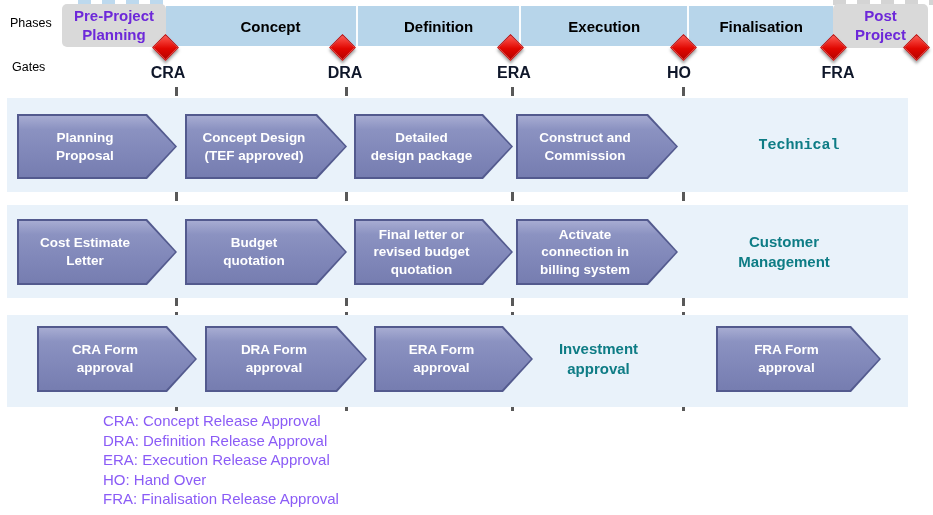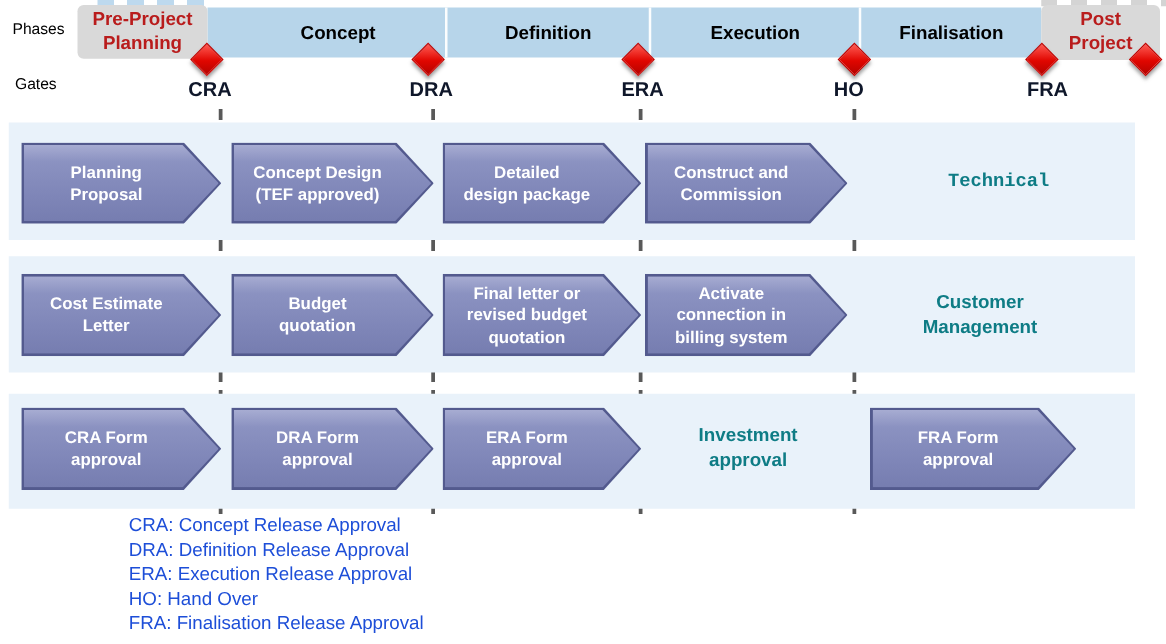--- a/index.html
+++ b/index.html
@@ -8,21 +8,21 @@
 
   
   .dash-strip{position:absolute;top:0;height:5px;}
   .dash-blue{background:repeating-linear-gradient(90deg,#bdd9ee 0 13px,transparent 13px 24px);}
   .dash-grey{background:repeating-linear-gradient(90deg,#d4d4d4 0 13px,transparent 13px 24px);}
 
   .side-label{position:absolute;font-size:12.5px;color:#000000;}
 
   .phase-box{position:absolute;background:#d9d9d9;border-radius:5px;
              display:flex;align-items:center;justify-content:center;text-align:center;
-             font-weight:bold;font-size:15px;line-height:1.25;color:#b91c1c;white-space:pre-line;}
+             font-weight:bold;font-size:15px;line-height:1.25;color:#6d28d9;white-space:pre-line;}
   .phase-band{position:absolute;left:166px;top:6px;width:667px;height:40px;background:#b7d5ea;display:flex;}
   .phase-seg{display:flex;align-items:center;justify-content:center;
              font-weight:bold;font-size:15px;color:#000;}
   .phase-seg + .phase-seg{border-left:2px solid #fbfdfe;}
   .seg-concept{width:176px;padding-left:19px;}.seg-definition{width:166px;}.seg-execution{width:171px;}.seg-finalisation{width:148px;}
 
   .diamond{position:absolute;width:17px;height:17px;transform:rotate(45deg);
            background:linear-gradient(135deg,#ff5a52 0%,#e00600 55%,#b50300 100%);
            border:1px solid #c40300;box-shadow:2px 2px 3px rgba(70,70,70,.5);}
   .gate-label{position:absolute;font-weight:bold;font-size:16px;color:#0f172a;transform:translateX(-50%);}
@@ -39,26 +39,26 @@
          clip-path:polygon(0 0,calc(100% - 30px) 0,100% 50%,calc(100% - 30px) 100%,0 100%);
          filter:drop-shadow(2px 3px 2px rgba(95,100,130,.5));}
   .arrow-in{position:absolute;inset:2px;
             clip-path:polygon(0 0,calc(100% - 29px) 0,100% 50%,calc(100% - 29px) 100%,0 100%);
             background:linear-gradient(180deg,#a7acd2 0%,#8b92c1 22%,#7f86b8 65%,#767db0 100%);}
   .arrow-label{position:absolute;inset:0;padding-right:24px;display:flex;align-items:center;justify-content:center;
                color:#fff;font-weight:bold;font-size:13.5px;line-height:1.3;text-align:center;white-space:pre-line;}
 
   .c1{left:17px;width:160px;} .c2{left:185px;width:162px;} .c3{left:354px;width:159px;}
   .c4{left:516px;width:162px;} .c5{left:696px;width:165px;}
-  .r1{top:114px;height:65px;} .r2{top:219px;height:66px;} .r3{top:326px;height:66px;}
+  .r1{top:114px;height:65px;} .r2{top:219px;height:66px;} .r3{top:326px;height:66px;margin-left:20px;}
 
   .cat-label{position:absolute;display:flex;align-items:center;justify-content:center;text-align:center;
              color:#0e7c85;font-weight:bold;font-size:15px;line-height:1.35;white-space:pre-line;}
 
-  .legend{position:absolute;left:103px;top:411px;font-size:15px;line-height:19.5px;color:#1d4ed8;}
+  .legend{position:absolute;left:103px;top:411px;font-size:15px;line-height:19.5px;color:#8b5cf6;}
 </style>
 </head>
 <body>
 
 <div class="stage">
 
   <div class="dash-strip dash-blue" style="left:78px;width:92px;"></div>
   <div class="dash-strip dash-grey" style="left:833px;width:100px;"></div>
 
   <div class="side-label" style="left:10px;top:16px;">Phases</div>

